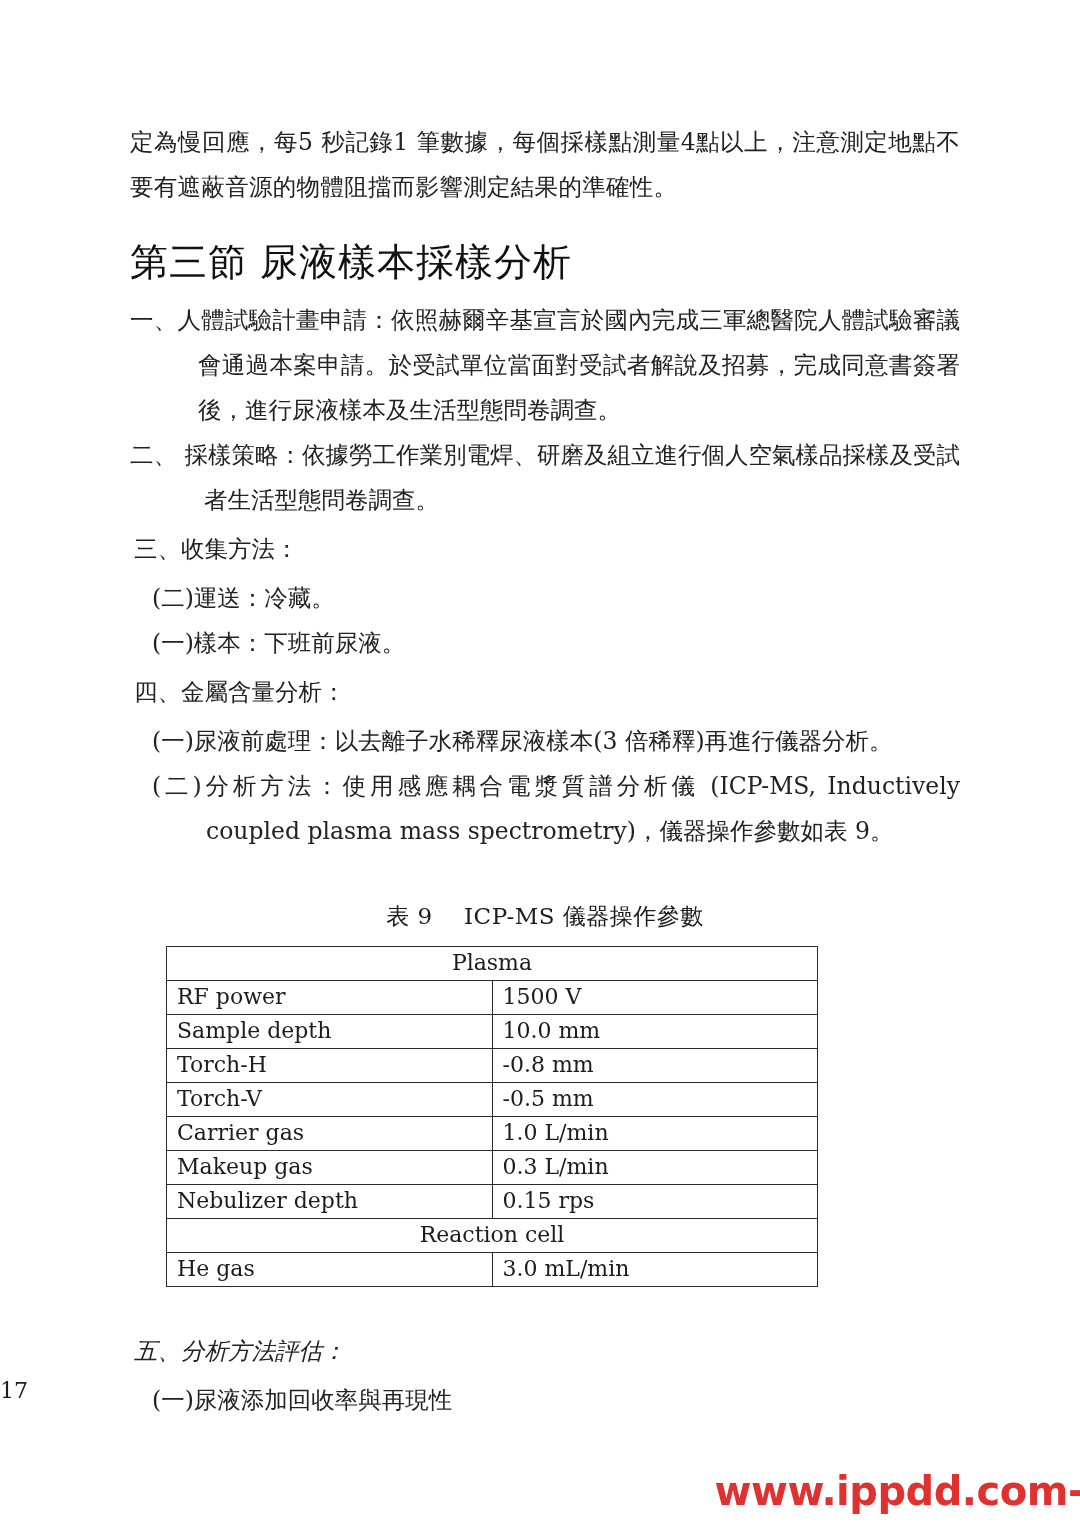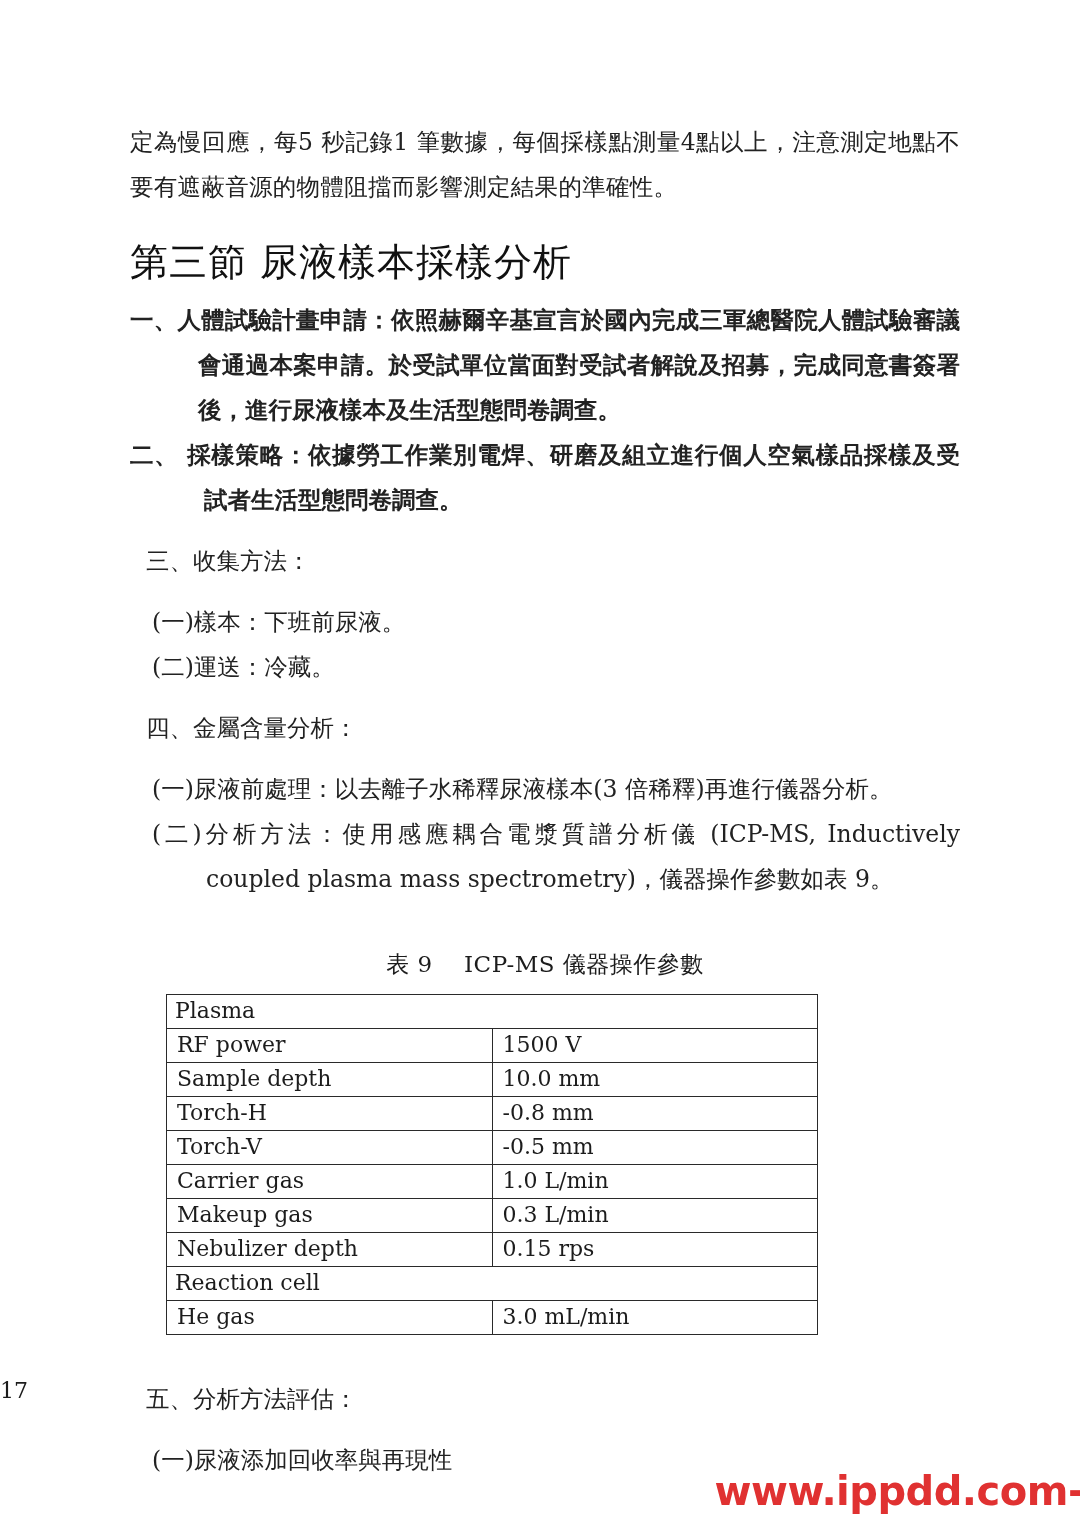--- a/index.html
+++ b/index.html
@@ -54,21 +54,20 @@
   
   .hang {
     font-size: 23.5px;
     line-height: 45px;
     color: #222;
     padding-left: 68px;
     text-indent: -68px;
     text-align: justify;
     text-justify: inter-character;
     margin: 0;
-    font-weight: bold;
   }
   .hang.w-narrow {
     padding-left: 74px;
     text-indent: -74px;
   }
 
   
   .subitem {
     font-size: 23.5px;
     line-height: 45px;
@@ -79,21 +78,21 @@
   .subitem.wrap {
     padding-left: 76px;
     text-indent: -54px;
     text-align: justify;
     text-justify: inter-character;
   }
   .lvl1 {
     font-size: 23.5px;
     line-height: 45px;
     color: #222;
-    margin: 16px;
+    margin: 4px;
   }
 
   
   .table-caption {
     text-align: center;
     font-size: 23px;
     line-height: 40px;
     margin: 42px 0 10px 0;
     color: #1c1c1c;
     letter-spacing: 0.5px;
@@ -111,21 +110,21 @@
     line-height: 26px;
     padding: 3px 8px 4px 10px;
     height: 26px;
     color: #1c1c1c;
     font-family: "DejaVu Serif", "Liberation Serif", serif;
     vertical-align: middle;
   }
   table.params td.label-cell { width: 336px; }
   table.params td.value-cell { width: 316px; }
   table.params td.group-cell {
-    text-align: left;
+    text-align: center;
     padding-left: 8px;
   }
 
   
   .page-number {
     position: absolute;
     left: 0;
     right: 0;
     top: 1378px;
     text-align: left;
@@ -154,22 +153,22 @@
     <p class="para para-intro">定為慢回應，每5 秒記錄1 筆數據，每個採樣點測量4點以上，注意測定地點不要有遮蔽音源的物體阻擋而影響測定結果的準確性。</p>
 
     <h2 class="section-heading">第三節  尿液樣本採樣分析</h2>
 
     <p class="hang"><span>一、</span><span>人體試驗計畫申請：依照赫爾辛基宣言於國內完成三軍總醫院人體試驗審議會通過本案申請。於受試單位當面對受試者解說及招募，完成同意書簽署後，進行尿液樣本及生活型態問卷調查。</span></p>
 
     <p class="hang w-narrow"><span>二、 </span><span>採樣策略：依據勞工作業別電焊、研磨及組立進行個人空氣樣品採樣及受試者生活型態問卷調查。</span></p>
 
     <p class="lvl1"><span>三、</span><span>收集方法：</span></p>
 
+    <p class="subitem">(二)運送：冷藏。</p>
     <p class="subitem">(一)樣本：下班前尿液。</p>
-    <p class="subitem">(二)運送：冷藏。</p>
 
     <p class="lvl1"><span>四、</span><span>金屬含量分析：</span></p>
 
     <p class="subitem">(一)尿液前處理：以去離子水稀釋尿液樣本(3 倍稀釋)再進行儀器分析。</p>
 
     <p class="subitem wrap">(二)分析方法：使用感應耦合電漿質譜分析儀  (ICP-MS, Inductively coupled plasma mass spectrometry)，儀器操作參數如表 9。</p>
 
     <div class="table-caption">表 9　 ICP-MS 儀器操作參數</div>
 
     <table class="params">
@@ -208,21 +207,21 @@
           <tr>
             <td class="group-cell" colspan="2">Reaction cell</td>
           </tr>
           <tr>
             <td class="label-cell">He gas</td>
             <td class="value-cell">3.0 mL/min</td>
           </tr>
         </tbody>
     </table>
 
-    <p class="lvl1" style="margin-top:42px;"><span>五、</span><span>分析方法評估：</span></p>
+    <p class="lvl1" style="margin-top:42px;font-style:italic;"><span>五、</span><span>分析方法評估：</span></p>
 
     <p class="subitem">(一)尿液添加回收率與再現性</p>
 
   </div>
 
   <div class="page-number">17</div>
 
   <div class="watermark">www.ippdd.com-</div>
 
 </div>

